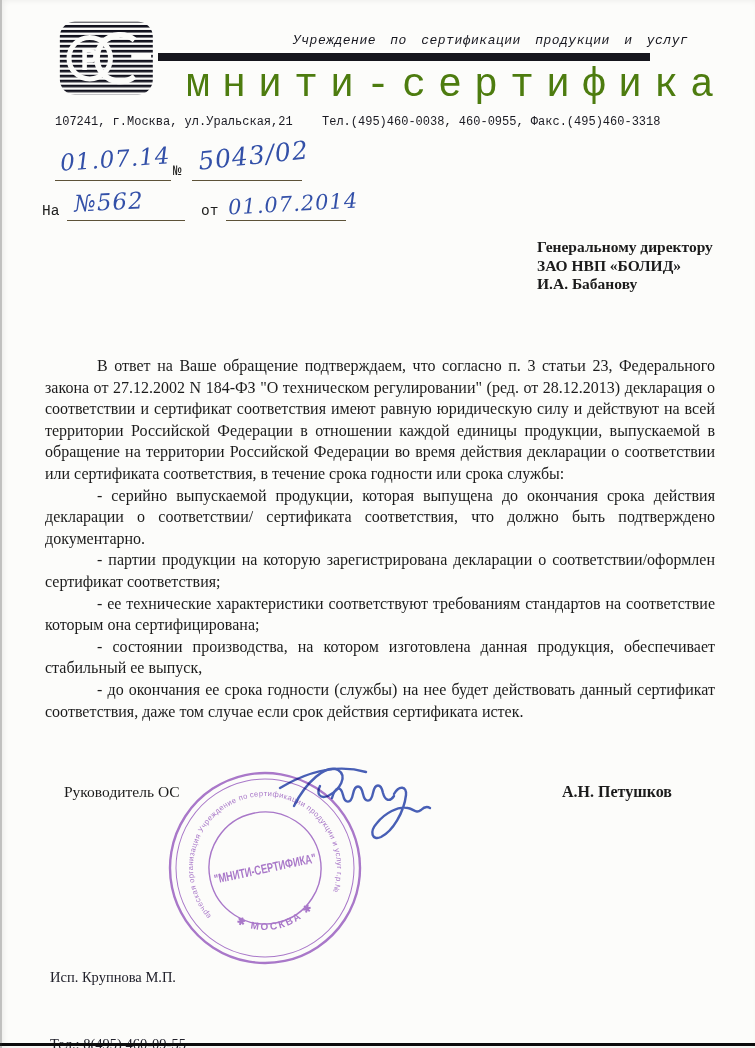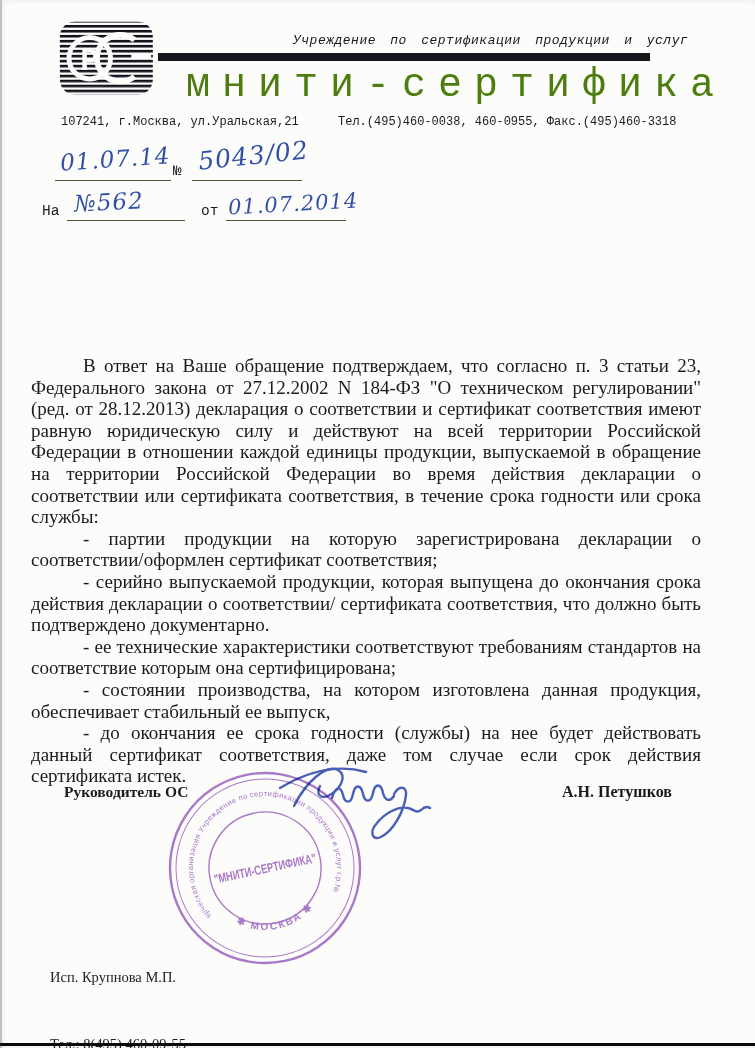--- a/index.html
+++ b/index.html
@@ -17,37 +17,37 @@
     font-size:13px; letter-spacing:.5px; word-spacing:6px; color:#17171f;
   }
   .divider-bar{left:158px; top:53px; width:492px; height:8px; background:#15151c;}
   .brand{
     left:186px; top:63px;
     font-family:"Liberation Mono", monospace;
     font-size:40px; letter-spacing:12px; color:#4d7c0f; white-space:nowrap;
   }
   .addr{
     top:115px; font-family:"Liberation Mono", monospace;
-    font-size:12px; color:#1a1a22; white-space:nowrap;margin-left:6px;
+    font-size:12px; color:#1a1a22; white-space:nowrap;
   }
-  .addr.a1{left:55px;} .addr.a2{left:332px;}
+  .addr.a1{left:55px;} .addr.a2{left:322px;}
   
   .ulne{border-bottom:1.6px solid #5d5238; height:22px;}
   .reflabel{font-family:"Liberation Mono", monospace; font-size:14.5px; color:#20201f;}
   .hand{
     font-family:"DejaVu Serif", serif; font-style:italic;
     color:#3350a8; white-space:nowrap; letter-spacing:1px;
   }
   
   .recipient{left:537px; top:238px; font-weight:bold; font-size:15.5px; line-height:18.5px;}
   
-  .body-text{left:31px; top:355px; width:670px; font-size:19px; line-height:21.6px; text-align:justify;}
+  .body-text{left:45px; top:355px; width:670px; font-size:16px; line-height:21.6px; text-align:justify;}
   .body-text p{margin:0; text-indent:52px;}
   
-  .sig-role{left:64px; top:783px; font-weight:bold; font-size:15.5px;}
+  .sig-role{left:64px; top:783px; font-weight:normal; font-size:15.5px;}
   .sig-name{left:562px; top:783px; font-weight:bold; font-size:16px;}
   
   .stamp{left:165px; top:768px; width:200px; height:200px; transform:rotate(-12deg); opacity:.88; mix-blend-mode:multiply;}
   .stamp text{fill:#9f66c6;}
   .signature-svg{left:276px; top:748px; mix-blend-mode:multiply;}
   
   .footer-line{left:50px; font-size:14.5px; color:#22222c;}
   .f1{top:969px;text-align:right;} .f2{top:1036px;}
   .bottom-edge{left:0; top:1043px; width:755px; height:3px; background:#0b0b0b;}
   .left-edge{left:0; top:0; width:2px; height:1048px; background:rgba(60,60,60,.25);}
@@ -83,25 +83,30 @@
   <div class="abs ulne" style="left:192px; top:158px; width:110px;"></div>
   <div class="abs hand" style="left:198px; top:141px; font-size:25px; transform:rotate(-6deg);">5043/02</div>
 
   <div class="abs reflabel" style="left:42px; top:203px;">На</div>
   <div class="abs ulne" style="left:67px; top:198px; width:118px;"></div>
   <div class="abs hand" style="left:74px; top:189px; font-size:23px; transform:rotate(-3deg);">№562</div>
   <div class="abs reflabel" style="left:201px; top:203px;text-align:right;">от</div>
   <div class="abs ulne" style="left:226px; top:198px; width:120px;"></div>
   <div class="abs hand" style="left:228px; top:192px; font-size:21px; transform:rotate(-3deg);">01.07.2014</div>
 
+  <div class="abs recipient">
+    <div>Генеральному директору</div>
+    <div>ЗАО НВП «БОЛИД»</div>
+    <div>И.А. Бабанову</div>
+  </div>
 
   <div class="abs body-text">
     <p>В ответ на Ваше обращение подтверждаем, что согласно п. 3 статьи 23, Федерального закона от 27.12.2002 N 184-ФЗ "О техническом регулировании" (ред. от 28.12.2013) декларация о соответствии и сертификат соответствия имеют равную юридическую силу и действуют на всей территории Российской Федерации в отношении каждой единицы продукции, выпускаемой в обращение на территории Российской Федерации во время действия декларации о соответствии или сертификата соответствия, в течение срока годности или срока службы:</p>
+    <p>- серийно выпускаемой продукции, которая выпущена до окончания срока действия декларации о соответствии/ сертификата соответствия, что должно быть подтверждено документарно.</p>
     <p>- партии продукции на которую зарегистрирована декларации о соответствии/оформлен сертификат соответствия;</p>
-    <p>- серийно выпускаемой продукции, которая выпущена до окончания срока действия декларации о соответствии/ сертификата соответствия, что должно быть подтверждено документарно.</p>
     <p>- ее технические характеристики соответствуют требованиям стандартов на соответствие которым она сертифицирована;</p>
     <p>- состоянии производства, на котором изготовлена данная продукция, обеспечивает стабильный ее выпуск,</p>
     <p>- до окончания ее срока годности (службы) на нее будет действовать данный сертификат соответствия, даже  том случае если срок действия сертификата истек.</p>
   </div>
 
   <div class="abs sig-role">Руководитель ОС</div>
   <div class="abs sig-name">А.Н. Петушков</div>
 
   <svg class="abs signature-svg" width="185" height="100" viewBox="0 0 185 100">
     <g fill="none" stroke="#3a53b4" stroke-width="2.4" stroke-linecap="round" opacity="0.92">

